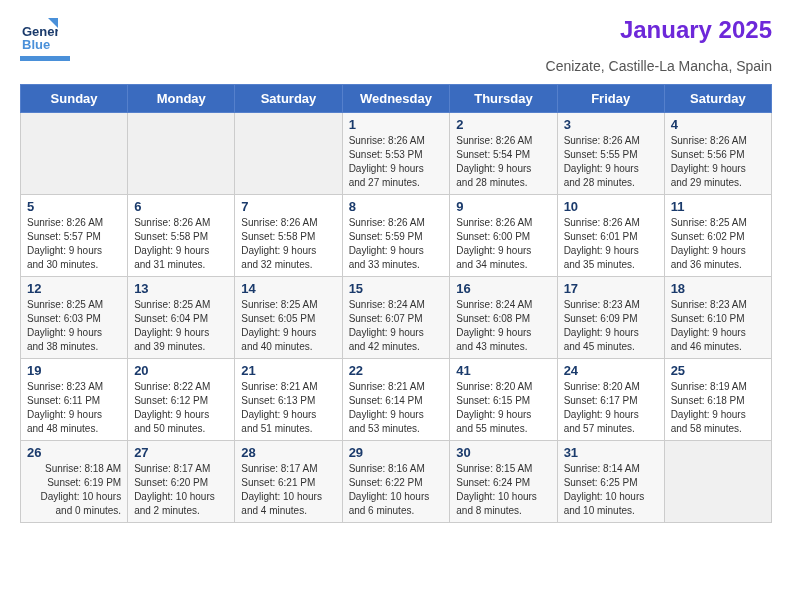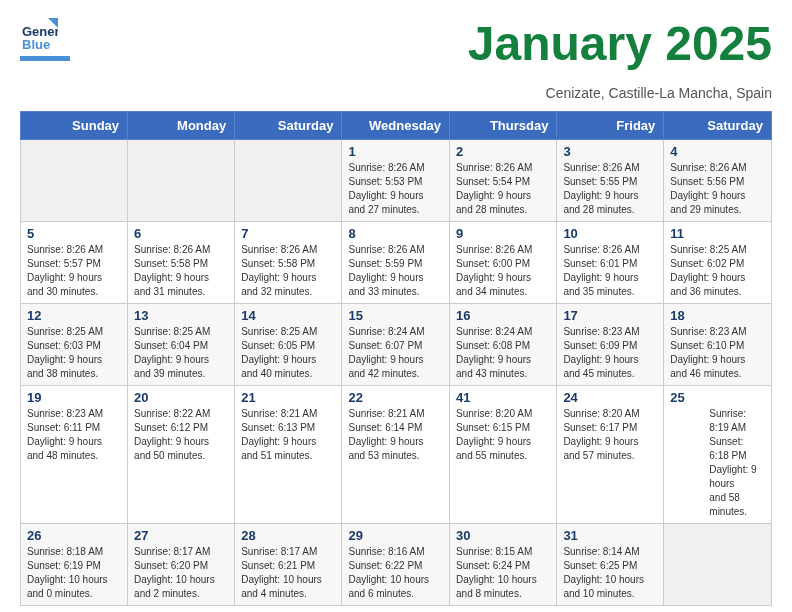--- a/index.html
+++ b/index.html
@@ -27,41 +27,41 @@
     .logo-blue-bar {
       width: 50px;
       height: 5px;
       background: #4a90d9;
       margin-top: 2px;
     }
     .title-area {
       text-align: right;
     }
     .month-title {
-      font-size: 48px;
+      font-size: 24px;
       font-weight: bold;
-      color: #15803d;
+      color: #6d28d9;
     }
     .subtitle {
       font-size: 14px;
       color: #555;
       margin-top: 14px;
     }
     .calendar {
       width: 100%;
       border-collapse: collapse;
       border: 1px solid #ccc;
     }
     .calendar th {
       background: #3a6bbf;
       color: #fff;
       font-size: 13px;
       font-weight: bold;
       padding: 6px 8px;
-      text-align: right;
+      text-align: center;
       border: 1px solid #5580cc;
     }
     .calendar td {
       vertical-align: top;
       border: 1px solid #ccc;
       padding: 4px 6px;
       width: 108px;
       min-height: 80px;
       font-size: 10.5px;
       color: #222;
@@ -308,30 +308,30 @@
           </td>
           <td>
             <span class="day-num">24</span>
             <div class="day-info" style="white-space: pre-line;">Sunrise: 8:20 AM
 Sunset: 6:17 PM
 Daylight: 9 hours
 and 57 minutes.</div>
           </td>
           <td>
             <span class="day-num">25</span>
-            <div class="day-info" style="white-space: pre-line; margin-left: 39px;">Sunrise: 8:19 AM
+            <div class="day-info" style="white-space: pre-line;">Sunrise: 8:19 AM
 Sunset: 6:18 PM
 Daylight: 9 hours
 and 58 minutes.</div>
           </td>
         </tr>
         <tr>
           <td>
             <span class="day-num">26</span>
-            <div class="day-info" style="white-space: pre-line;">Sunrise: 8:18 AM
+            <div class="day-info" style="white-space: pre-line; text-align: right;">Sunrise: 8:18 AM
 Sunset: 6:19 PM
 Daylight: 10 hours
 and 0 minutes.</div>
           </td>
           <td>
             <span class="day-num">27</span>
             <div class="day-info" style="white-space: pre-line;">Sunrise: 8:17 AM
 Sunset: 6:20 PM
 Daylight: 10 hours
 and 2 minutes.</div>

